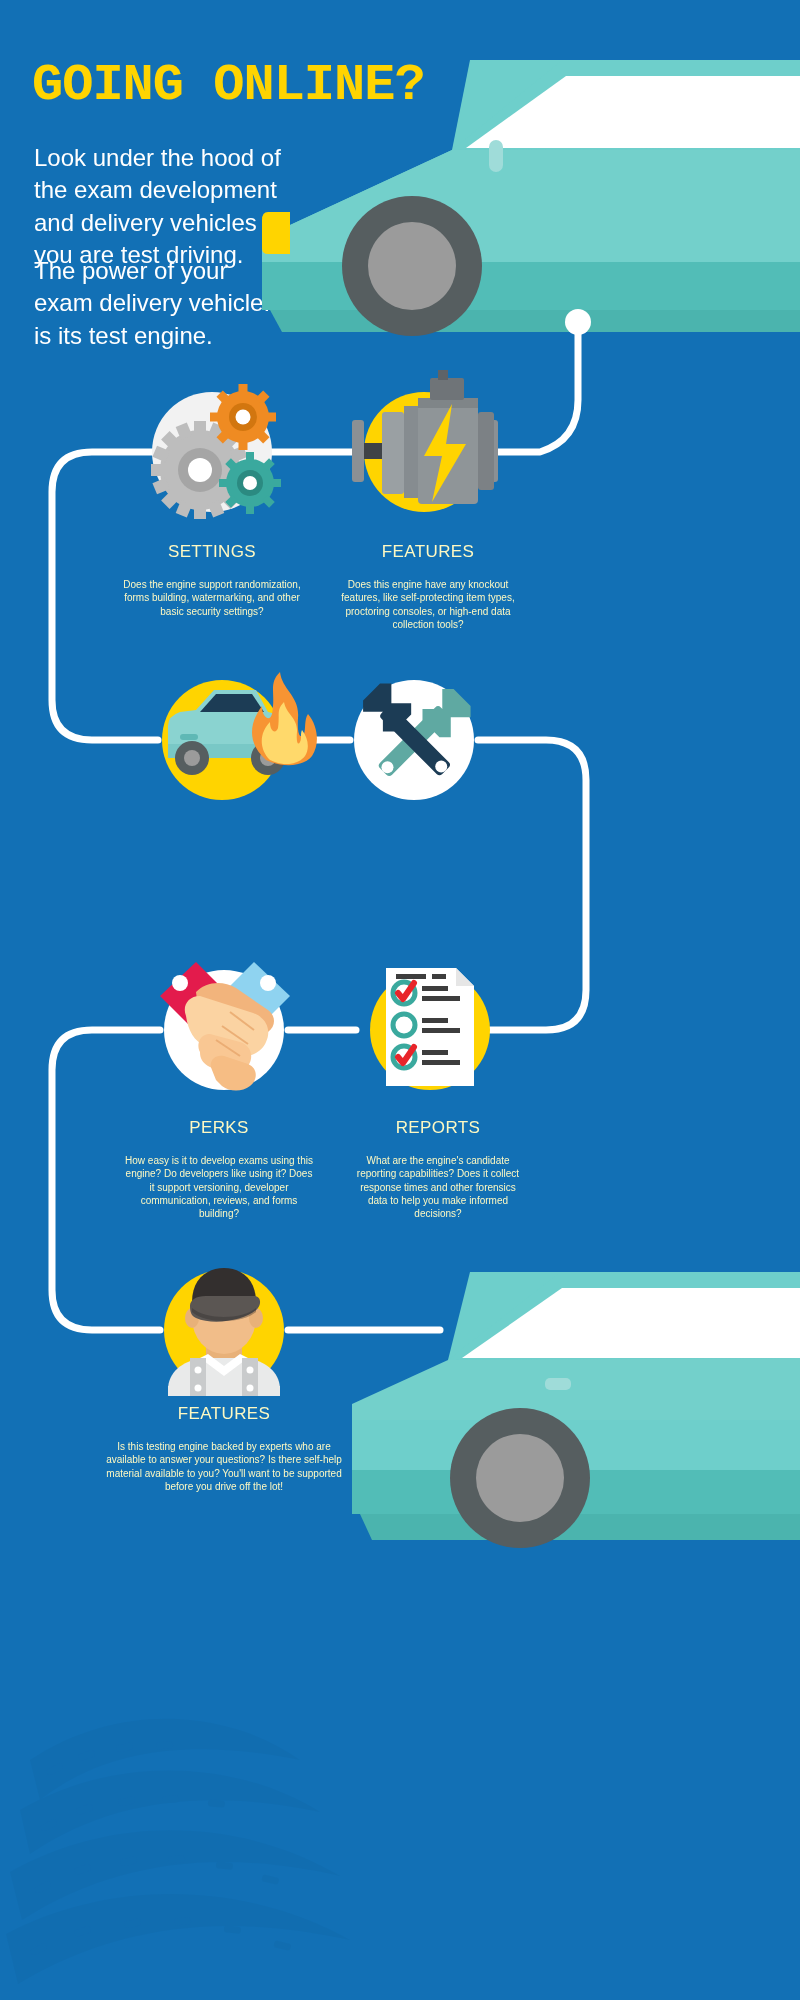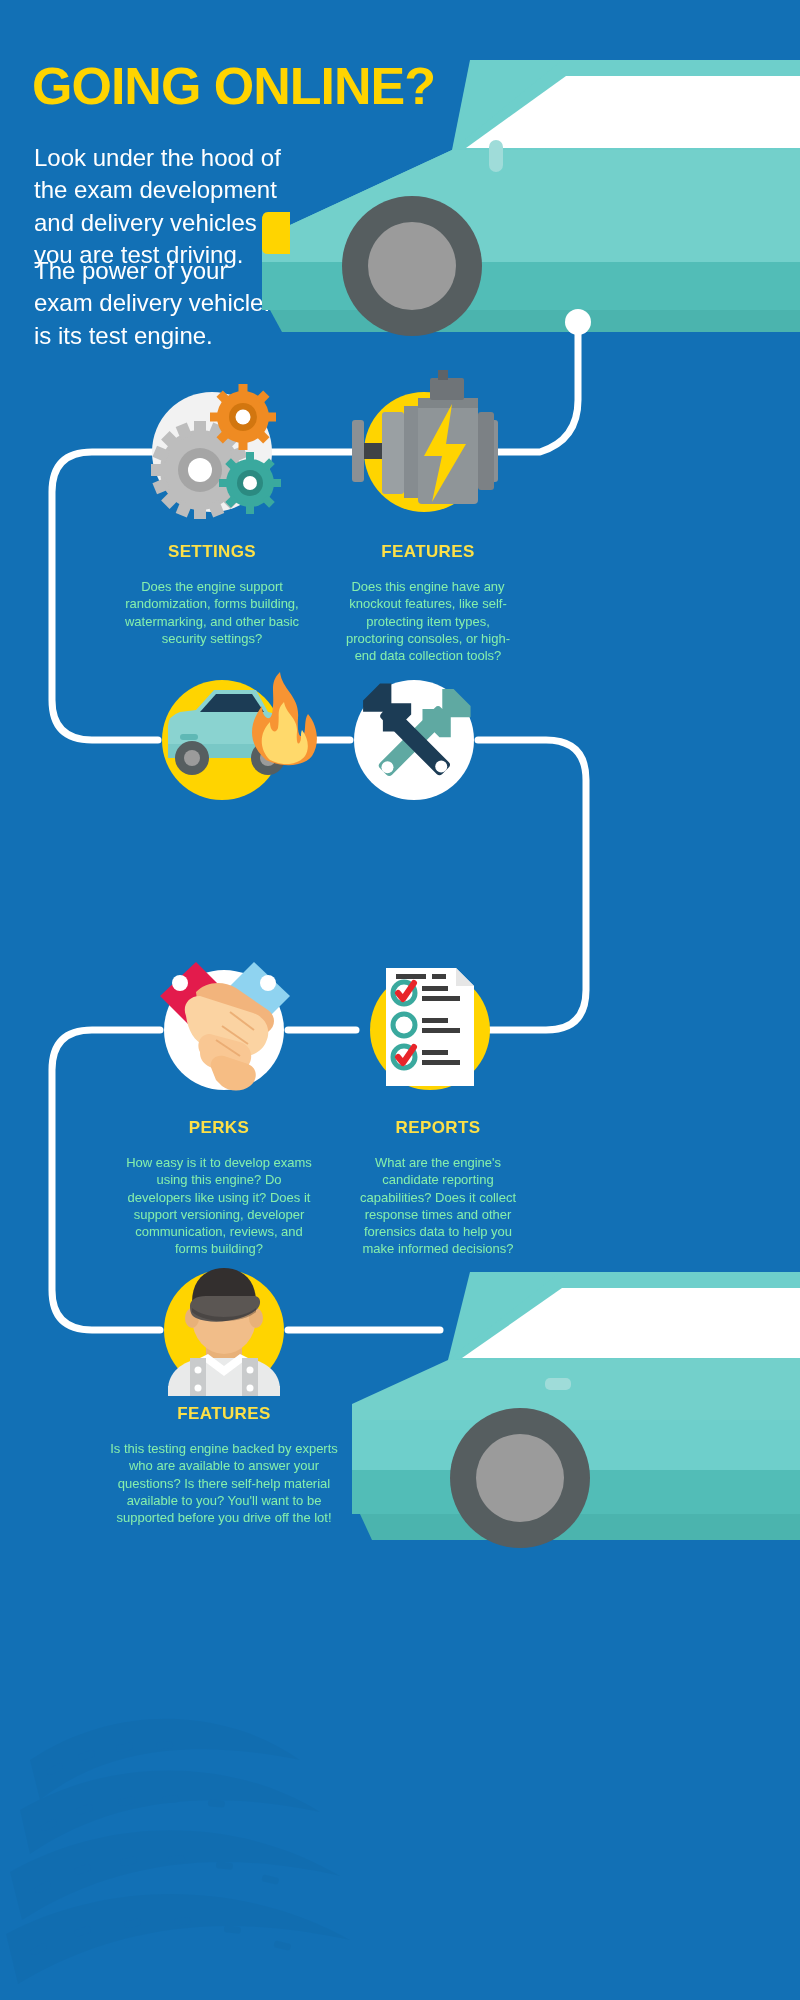--- a/index.html
+++ b/index.html
@@ -10,43 +10,43 @@
     overflow:hidden;
     position:relative;
   }
   .page{position:relative;width:800px;height:2000px;overflow:hidden;}
 
   
   .hero-title{
     position:absolute;left:32px;top:60px;
     font-size:52px;font-weight:bold;letter-spacing:-1px;
     color:#ffd400;line-height:1;
-    font-family:Liberation Sans, sans-serif;
+    font-family:Liberation Mono, monospace;
   }
   .hero-para{
     position:absolute;left:34px;width:250px;
     color:#ffffff;font-size:24px;line-height:1.35;
     font-weight:400;
   }
   .hero-para.p1{top:142px;}
   .hero-para.p2{top:255px;}
 
   
   .layer{position:absolute;left:0;top:0;width:800px;height:2000px;}
   .layer.bg{z-index:1;}
   .layer.path{z-index:2;}
   .layer.icons{z-index:3;}
 
   
   .node-title{
-    color:#fde047;font-weight:bold;font-size:17px;
+    color:#fef9c3;font-weight:normal;font-size:17px;
     letter-spacing:.4px;text-align:center;margin:0 0 2px 0;
   }
   .node-body{
-    color:#86efac;font-size:13px;line-height:1.33;text-align:center;margin:16px;
+    color:#fef9c3;font-size:10px;line-height:1.33;text-align:center;margin:16px;
   }
   .node{position:absolute;z-index:5;}
 </style>
 </head>
 <body>
 
 <div class="page">
 
   <svg class="layer bg" viewBox="0 0 800 2000">
     <defs>

